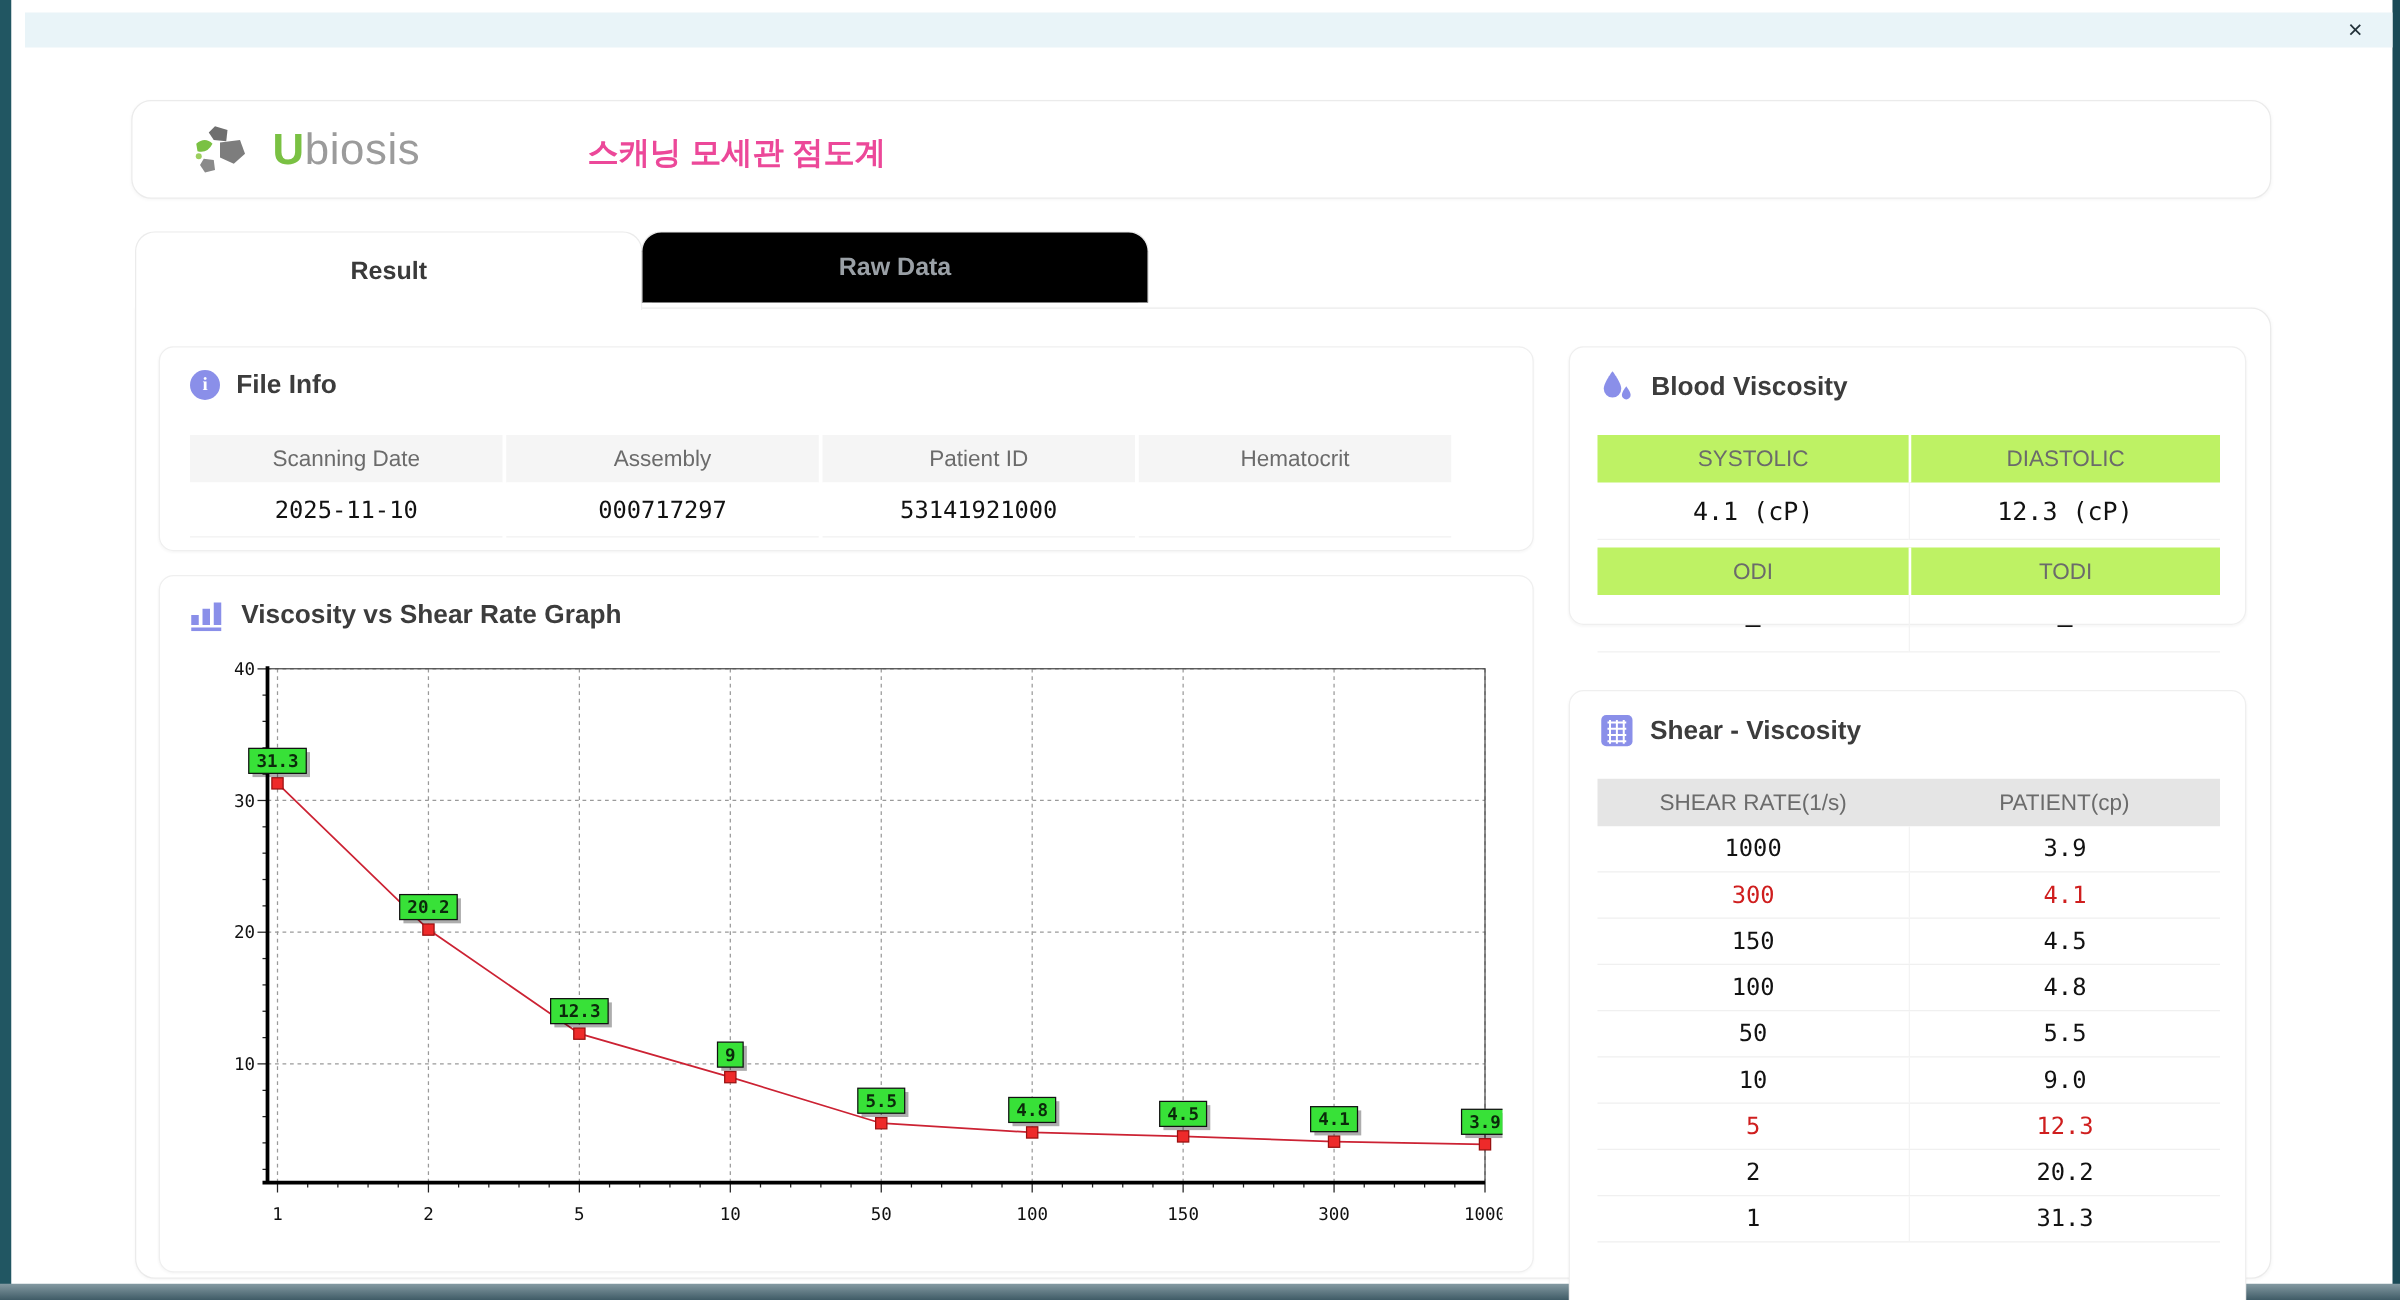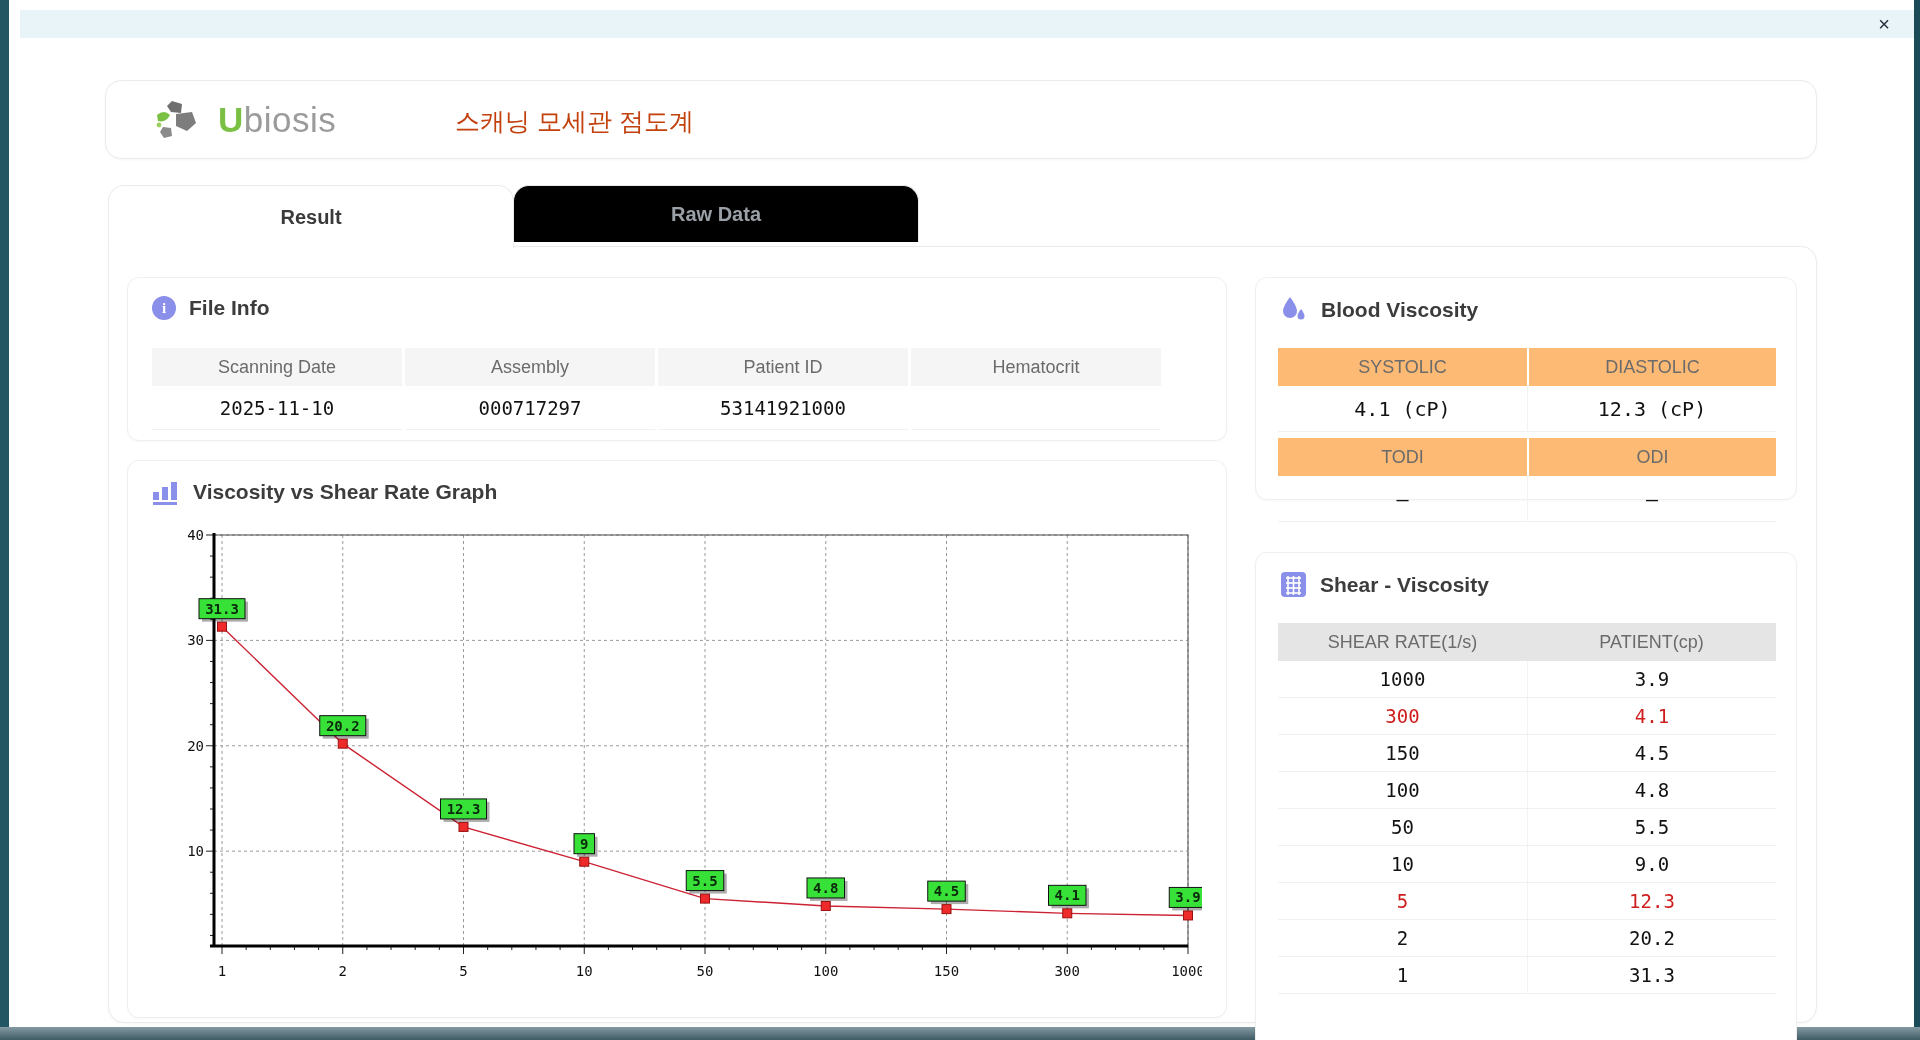--- a/index.html
+++ b/index.html
@@ -16,21 +16,21 @@
   #close-btn { right:18px; top:2px; font-size:20px; color:#23323a; cursor:default;
     line-height:24px; padding:0 6px; }
 
   
   #header-card { left:105px; top:80px; width:1712px; height:79px; background:#fff;
     border:1px solid #ebebeb; border-radius:16px; box-shadow:0 1px 3px rgba(0,0,0,.04); }
   #logo { left:48px; top:18px; display:flex; align-items:center; gap:6px; }
   #logo-text { font-size:35px; letter-spacing:.5px;margin-left:12px; }
   #logo-u { color:#7ac143; font-weight:bold; }
   #logo-rest { color:#9b9b9b; }
-  #app-title { left:349px; top:24px; font-size:25px; font-weight:normal; color:#c2410c; }
+  #app-title { left:364px; top:24px; font-size:25px; font-weight:bold; color:#ec4899; }
 
   
   .tab { top:185px; height:62px; border:1px solid #ebebeb; border-bottom:none;
     border-radius:16px 16px 0 0; display:flex; align-items:center; justify-content:center;
     font-size:20px; font-weight:bold; z-index:3; }
   #tab-result { left:108px; width:406px; background:#fff; color:#3a3a3a; height:63px; }
   #tab-rawdata { left:513px; width:406px; background:#000000; color:#9aa0a6; height:57px; }
 
   
   #main-panel { left:108px; top:246px; width:1709px; height:777px; background:#fff;
@@ -51,21 +51,21 @@
     font-family:"DejaVu Sans Mono",monospace; display:flex; align-items:center;
     justify-content:center; border-bottom:1px solid #f1f1f1; }
 
   #graph-card { left:18px; top:213px; width:1100px; height:558px; }
   #chart-svg { position:absolute; left:28px; top:60px; }
 
   #bv-card { left:1146px; top:30px; width:542px; height:223px; }
   .mini-table { position:absolute; left:22px; width:498px; }
   .mt-row { display:flex; }
   .mt-cell { width:50%; display:flex; align-items:center; justify-content:center; }
-  .mt-head .mt-cell { height:38px; background:#fdba74; color:#6b6b6b; font-size:18px; }
+  .mt-head .mt-cell { height:38px; background:#bef264; color:#6b6b6b; font-size:18px; }
   .mt-head .mt-cell + .mt-cell { border-left:2px solid #fff; }
   .mt-val .mt-cell { height:46px; color:#121212; font-size:20px;
     font-family:"DejaVu Sans Mono",monospace; border-bottom:1px solid #f1f1f1; }
   .mt-val .mt-cell + .mt-cell { border-left:1px solid #f3f3f3; }
   #bv-table-1 { top:70px; } #bv-table-2 { top:160px; }
 
   #sv-card { left:1146px; top:305px; width:542px; height:538px;text-align:right; }
   #sv-table { position:absolute; left:22px; top:70px; width:498px; }
   .sv-row { display:flex; border-bottom:1px solid #f0f0f0; }
   .sv-cell { width:50%; height:36px; display:flex; align-items:center; justify-content:center;
@@ -303,22 +303,22 @@
           <div class="mt-cell">SYSTOLIC</div>
           <div class="mt-cell">DIASTOLIC</div>
         </div>
         <div class="mt-row mt-val">
           <div class="mt-cell">4.1 (cP)</div>
           <div class="mt-cell">12.3 (cP)</div>
         </div>
       </div>
     <div class="mini-table" id="bv-table-2">
         <div class="mt-row mt-head">
+          <div class="mt-cell">ODI</div>
           <div class="mt-cell">TODI</div>
-          <div class="mt-cell">ODI</div>
         </div>
         <div class="mt-row mt-val">
           <div class="mt-cell">–</div>
           <div class="mt-cell">–</div>
         </div>
       </div>
   </div>
 
   <div class="card" id="sv-card">
     <div class="card-head">

